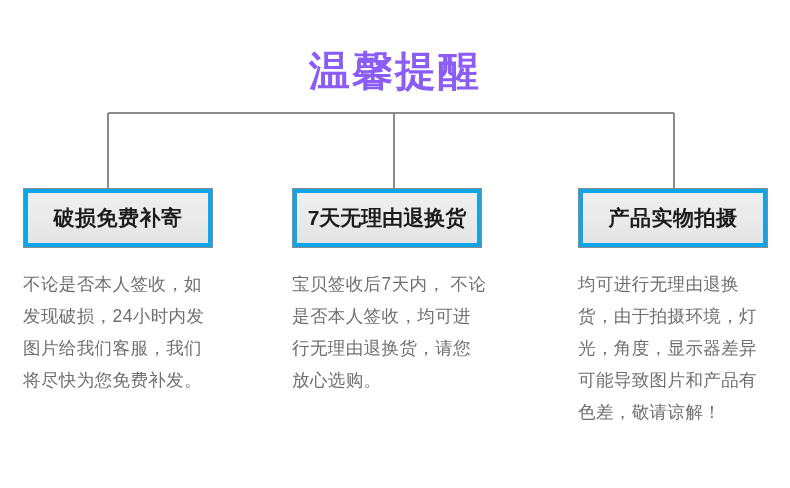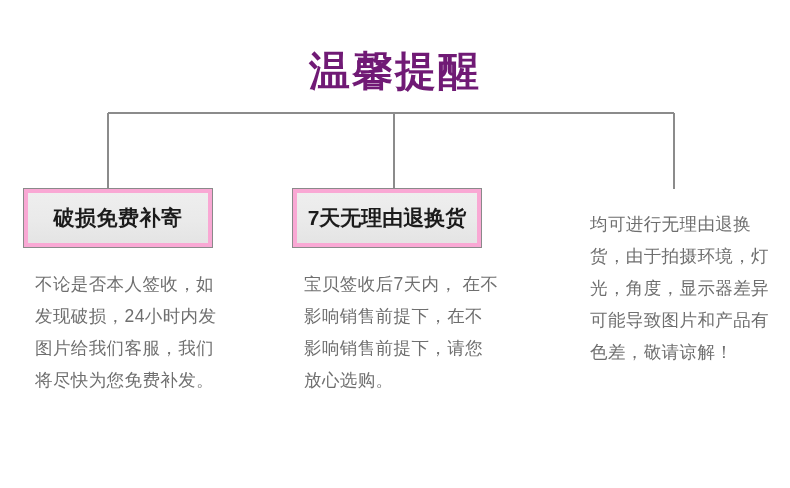--- a/index.html
+++ b/index.html
@@ -25,21 +25,21 @@
   .title {
     position: absolute;
     left: 0;
     top: 46px;
     width: 790px;
     text-align: center;
     font-size: 41px;
     line-height: 50px;
     letter-spacing: 2px;
     font-weight: 700;
-    color: #701a75;
+    color: #8b5cf6;
     white-space: nowrap;
   }
 
   
   .connector {
     position: absolute;
     left: 0;
     top: 0;
     width: 790px;
     height: 488px;
@@ -64,21 +64,21 @@
   .column.c1 { left: 292px; }
   .column.c2 { left: 578px; }
 
   
   .card-head {
     position: relative;
     box-sizing: border-box;
     width: 190px;
     height: 60px;
     border: 1px solid #8a8a8a;
-    background: #f9a8d4;
+    background: #0ea5e9;
     padding: 4px;
   }
   .card-head-inner {
     box-sizing: border-box;
     width: 100%;
     height: 100%;
     background: linear-gradient(180deg, #eeeeee 0%, #eaeaea 55%, #e4e4e4 100%);
     display: flex;
     align-items: center;
     justify-content: center;
@@ -95,21 +95,20 @@
 
   .card-body {
     margin-top: 20px;
     width: 195px;
     font-size: 17.5px;
     line-height: 32px;
     color: #6f6f6f;
     letter-spacing: 0.4px;
     text-align: left;
     word-break: break-all;
-    margin-left: 12px;
   }
 </style>
 </head>
 <body>
 
 <div id="page">
 
   <div class="title">温馨提醒</div>
 
   <svg class="connector" width="790" height="488" viewBox="0 0 790 488" xmlns="http://www.w3.org/2000/svg">
@@ -131,21 +130,26 @@
       </div>
       <div class="card-body">不论是否本人签收，如发现破损，24小时内发图片给我们客服，我们将尽快为您免费补发。</div>
     </div>
 
     <div class="column c1">
       <div class="card-head">
         <div class="card-head-inner">
           <span class="card-head-label">7天无理由退换货</span>
         </div>
       </div>
-      <div class="card-body">宝贝签收后7天内， 在不影响销售前提下，在不影响销售前提下，请您放心选购。</div>
+      <div class="card-body">宝贝签收后7天内， 不论是否本人签收，均可进行无理由退换货，请您放心选购。</div>
     </div>
 
     <div class="column c2">
+      <div class="card-head">
+        <div class="card-head-inner">
+          <span class="card-head-label">产品实物拍摄</span>
+        </div>
+      </div>
       <div class="card-body">均可进行无理由退换货，由于拍摄环境，灯光，角度，显示器差异可能导致图片和产品有色差，敬请谅解！</div>
     </div>
 
   </div>
 </div>
 
 </body></html>

